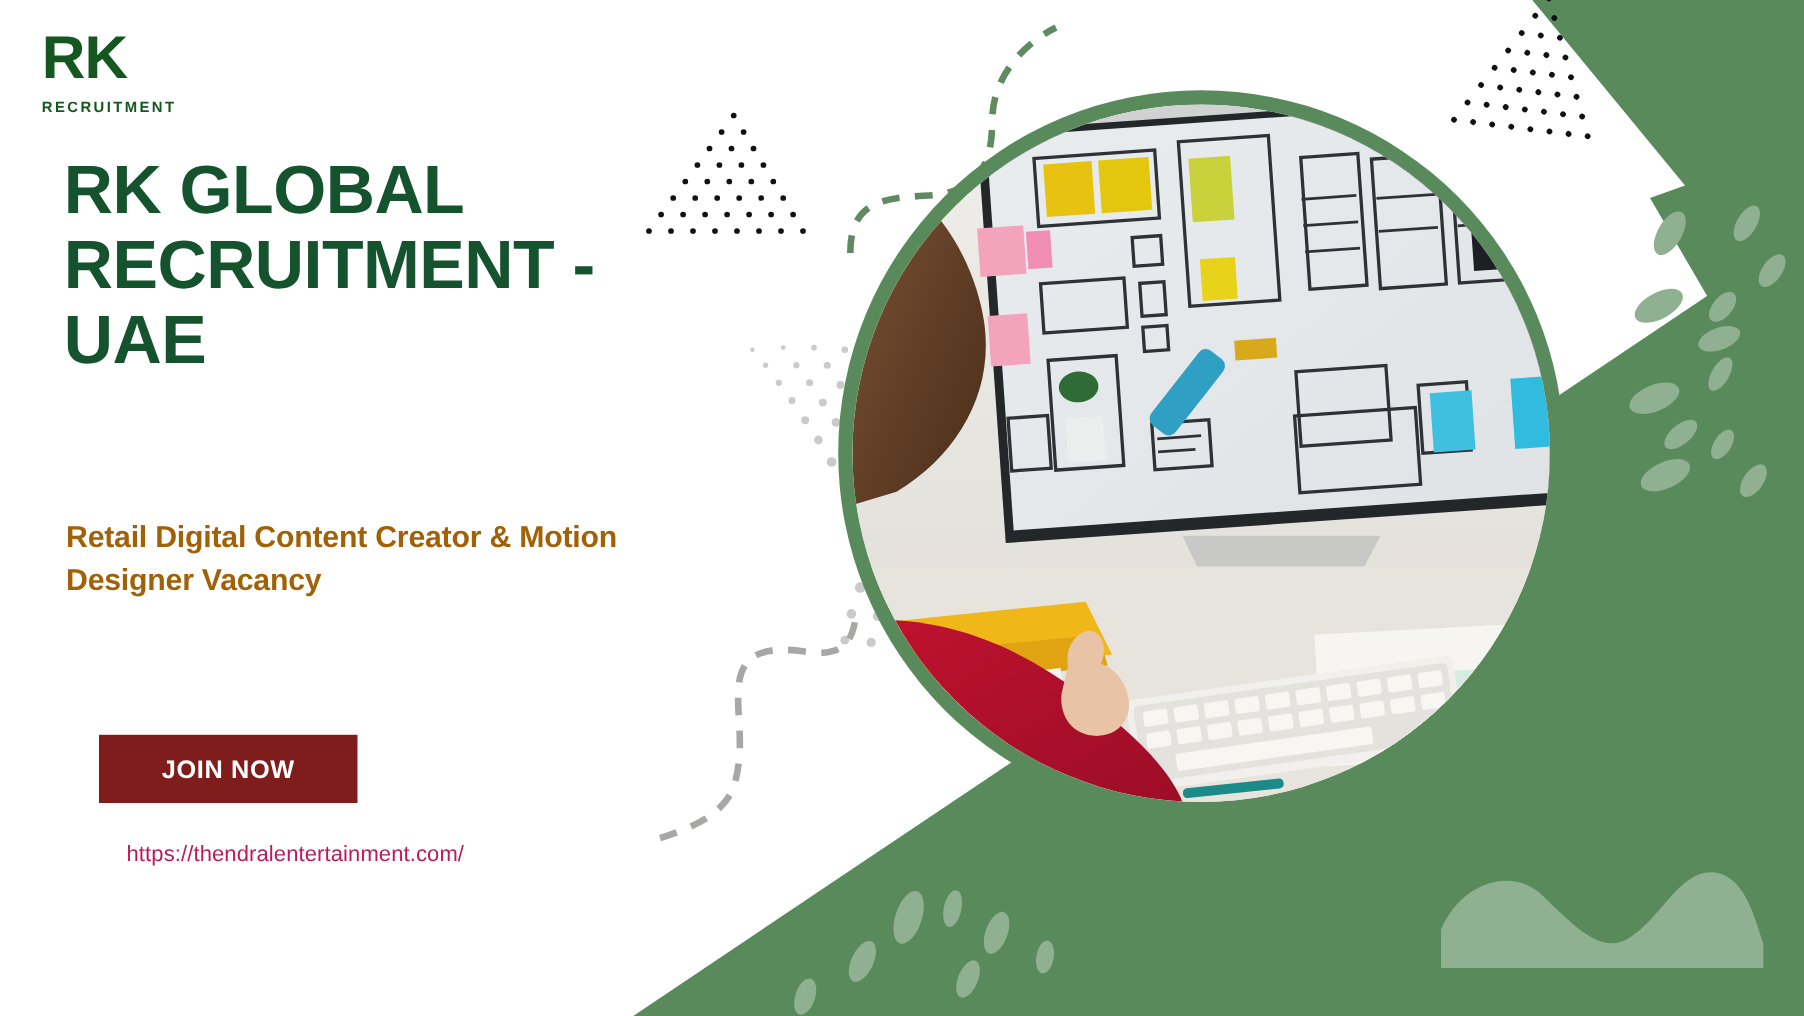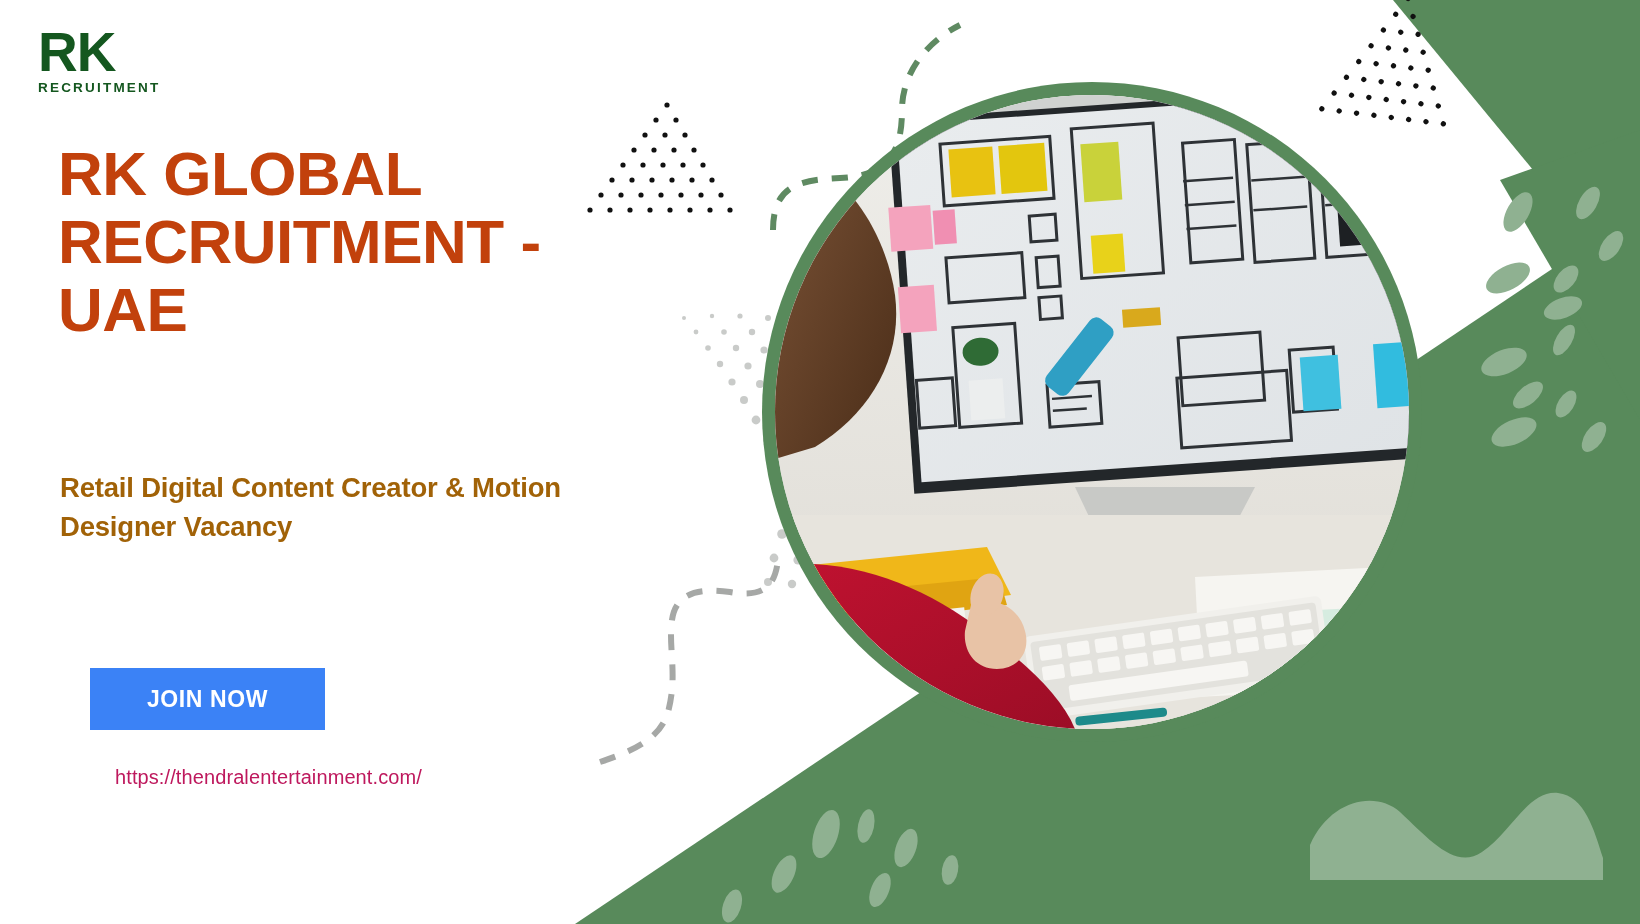--- a/index.html
+++ b/index.html
@@ -16,44 +16,44 @@
   .svg-full { position:absolute; inset:0; width:1640px; height:924px; }
 
   
   .logo { position:absolute; left:38px; top:26px; width:180px; }
   .logo-rk {
     font-size:55px; font-weight:bold; letter-spacing:-1px;
     color:#14571f; line-height:0.95; font-family:"Liberation Sans", sans-serif;
   }
   .logo-sub {
     font-size:13.5px; font-weight:bold; letter-spacing:2.2px;
-    color:#14571f; margin-top:2px; font-family:"Liberation Sans", sans-serif;
+    color:#14571f; margin-top:12px; font-family:"Liberation Sans", sans-serif;
   }
 
   
   .headline {
     position:absolute; left:58px; top:140px; width:600px;
     font-size:62px; font-weight:bold; line-height:1.10;
-    color:#c2410c; letter-spacing:-0.5px;
+    color:#14532d; letter-spacing:-0.5px;
     font-family:"Liberation Sans", sans-serif;
   }
 
   
   .subtitle {
     position:absolute; left:60px; top:468px; width:540px;
     font-size:27.5px; font-weight:bold; line-height:1.42;
     color:#a16207; letter-spacing:-0.2px;
     font-family:"Liberation Sans", sans-serif;
   }
 
   
   .cta {
     position:absolute; left:90px; top:668px;
     width:235px; height:62px;
-    background:#3b82f6; border:none;
+    background:#7f1d1d; border:none;
     color:#ffffff; font-size:23px; font-weight:bold;
     letter-spacing:0.6px; cursor:pointer;
     display:flex; align-items:center; justify-content:center;
     font-family:"Liberation Sans", sans-serif;
   }
 
   
   .url {
     position:absolute; left:115px; top:766px;
     font-size:20px; color:#be185d; letter-spacing:0.1px;

